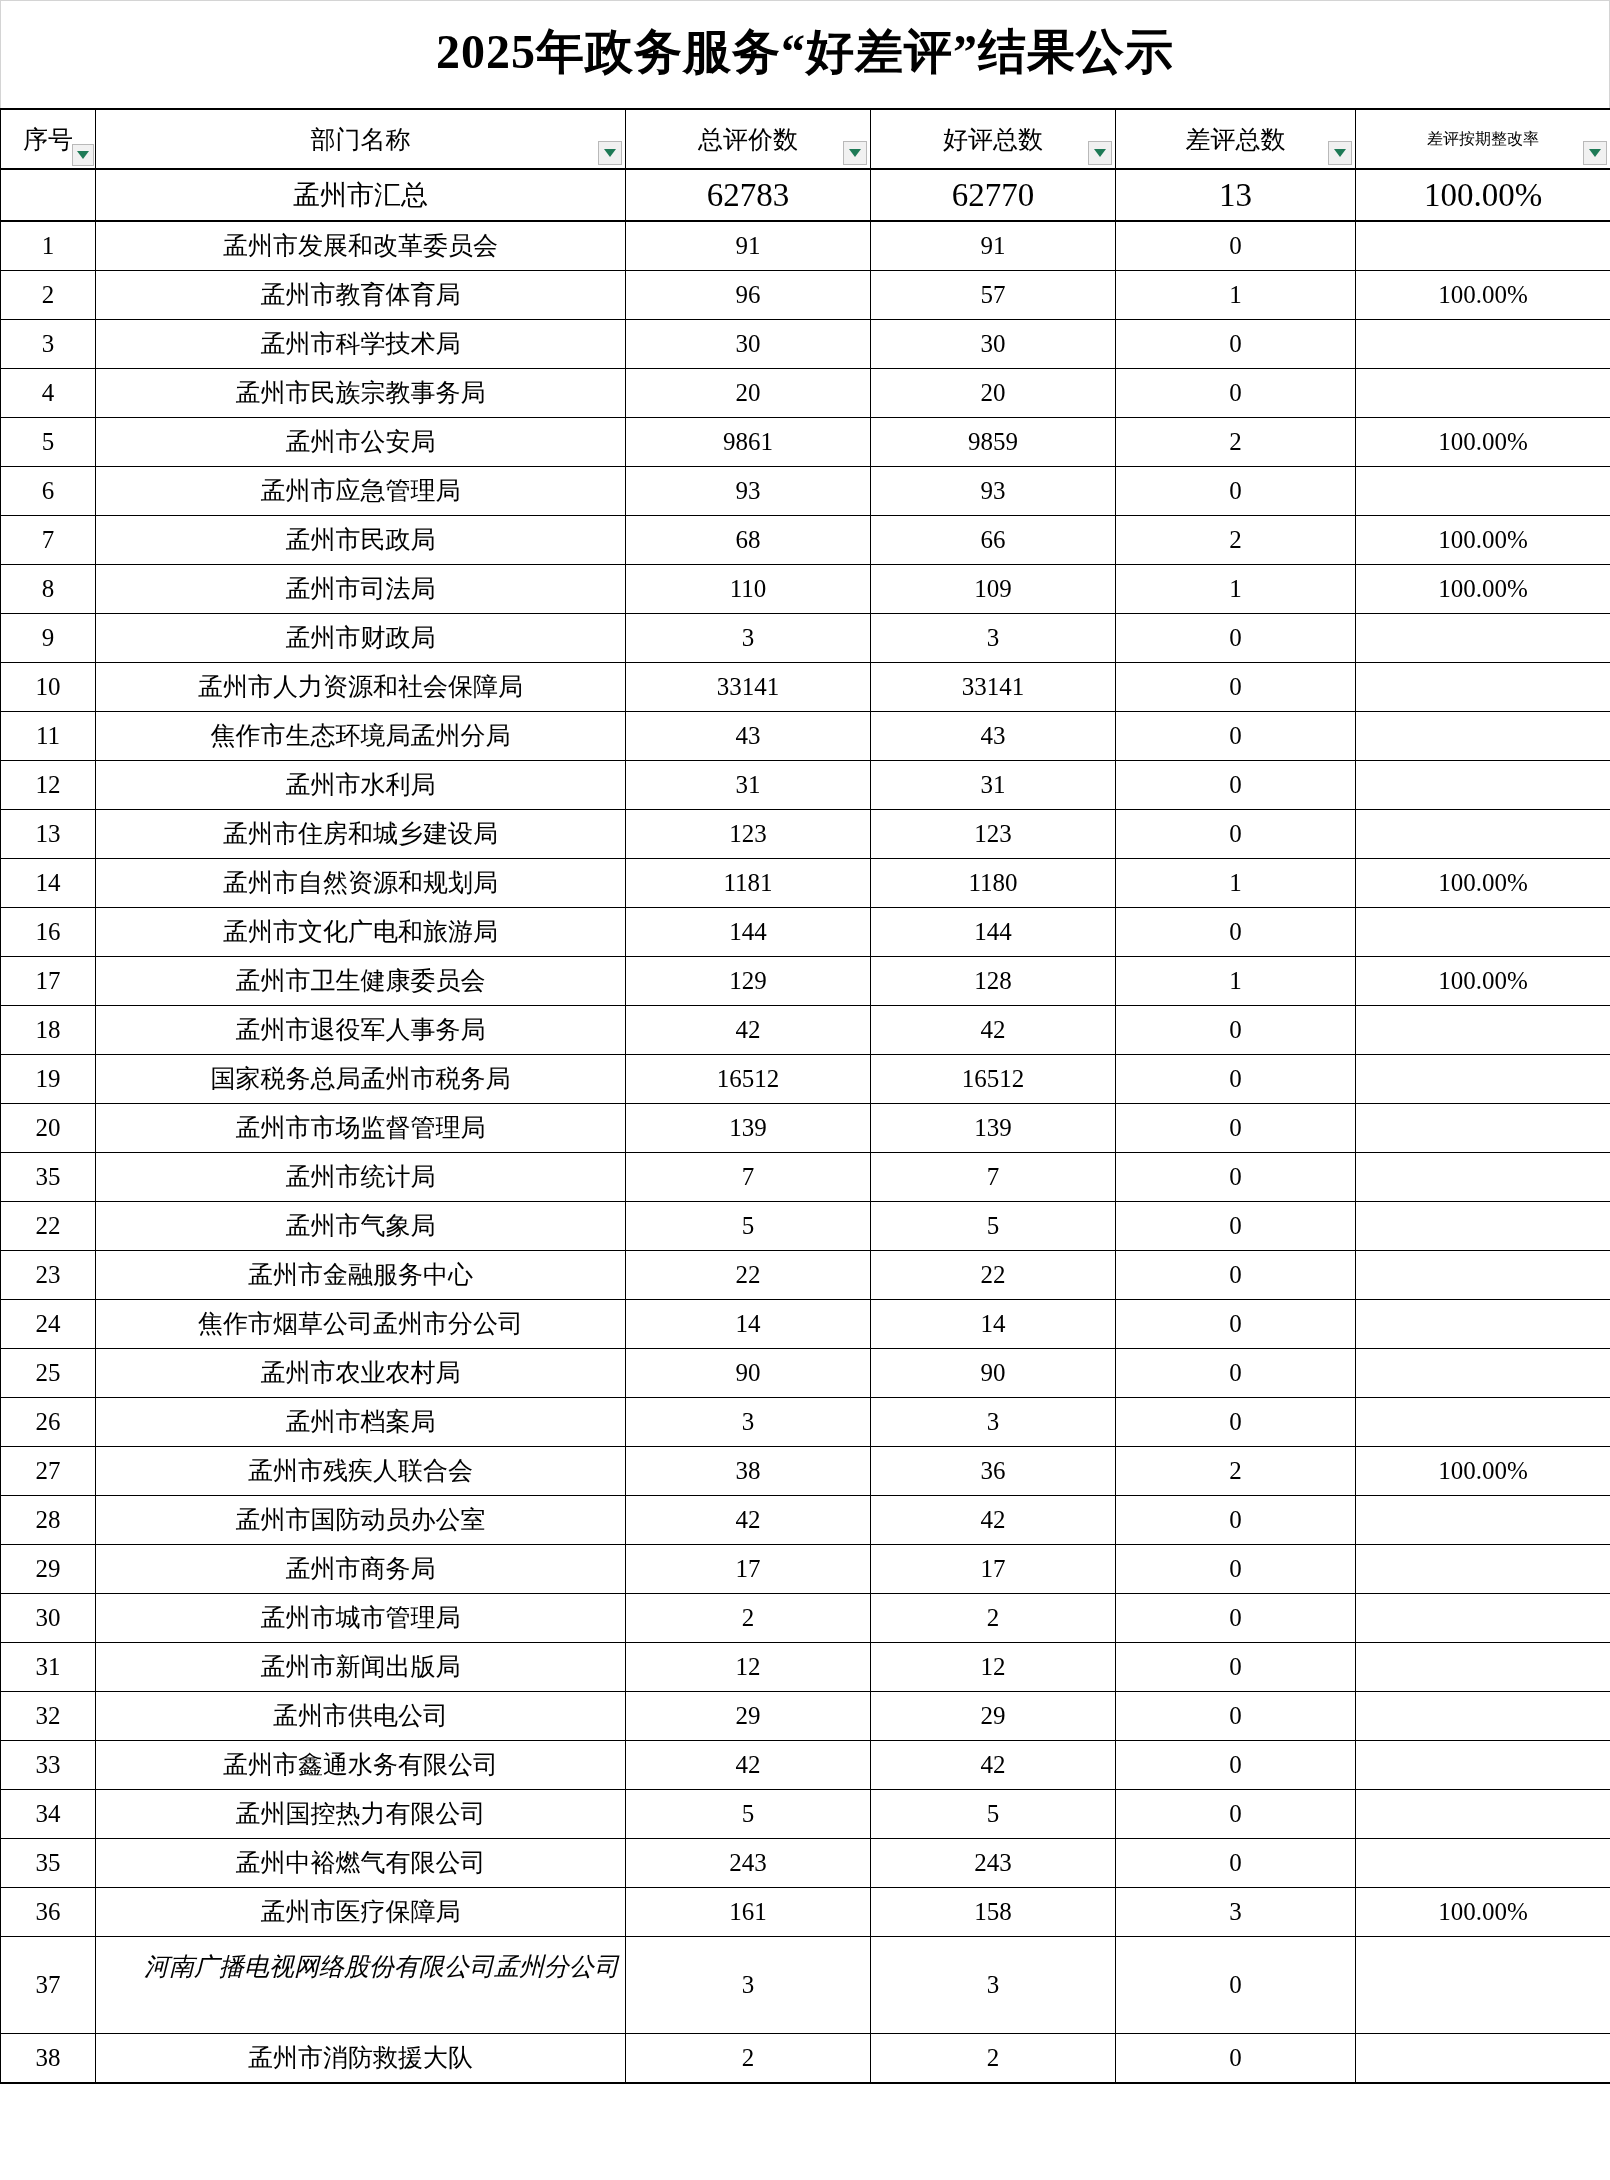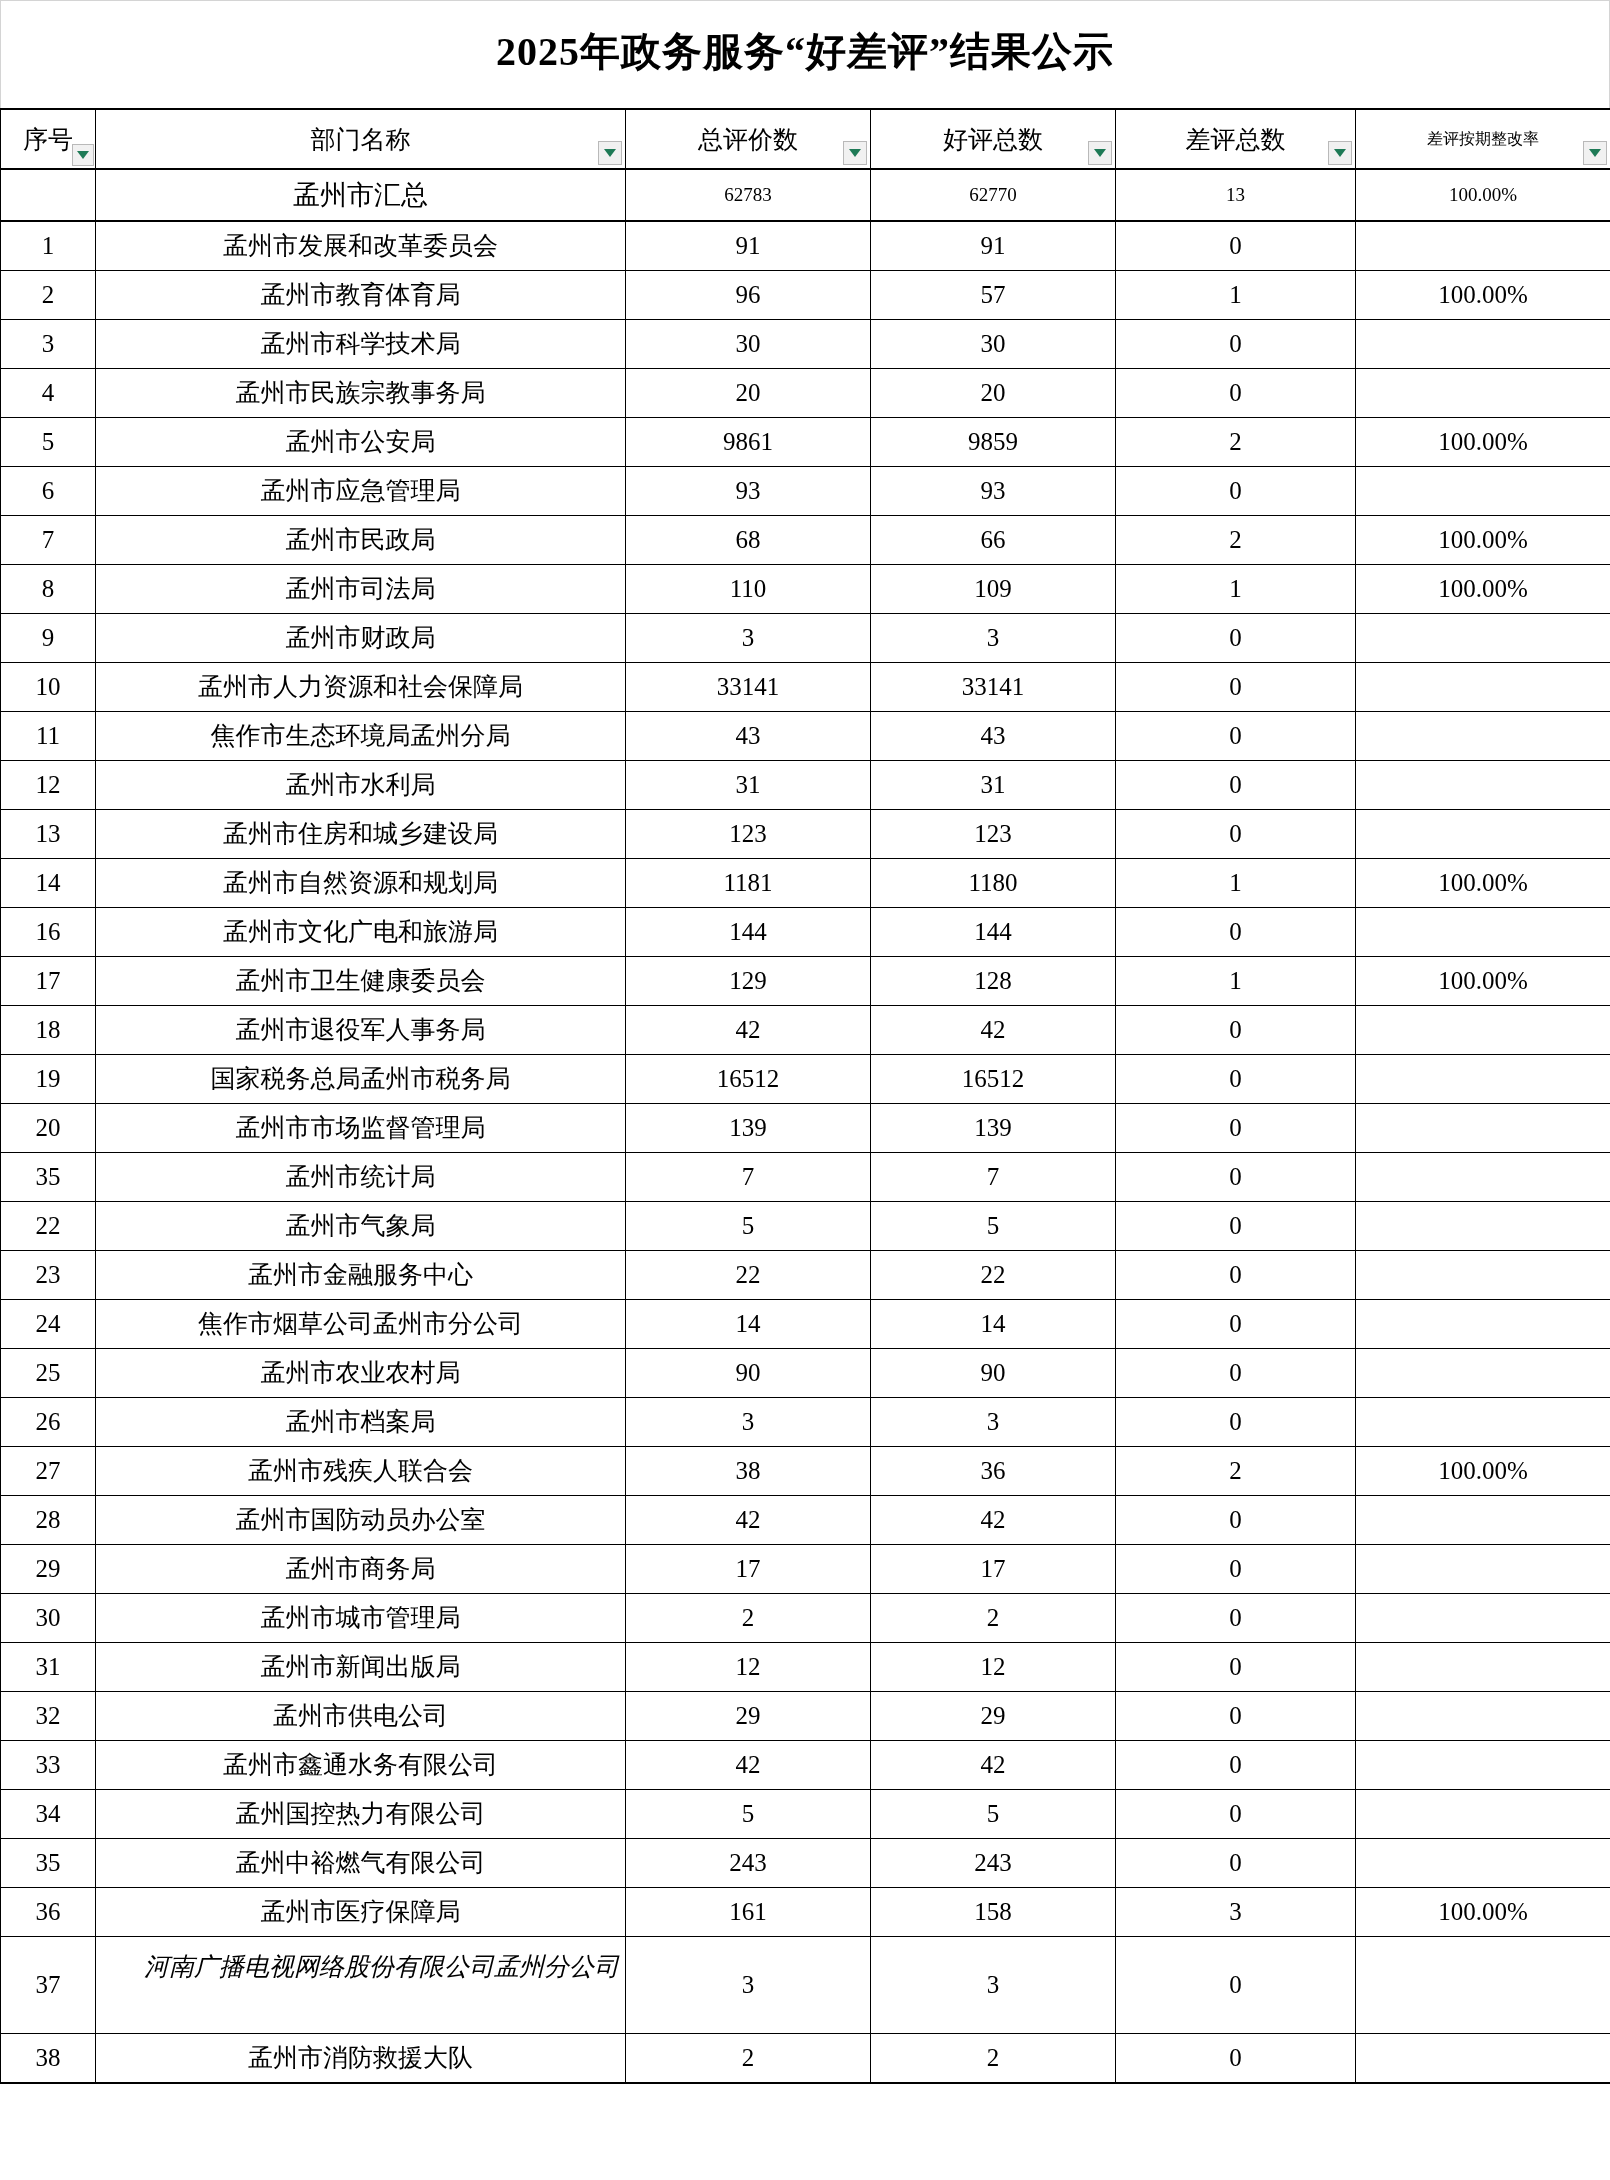--- a/index.html
+++ b/index.html
@@ -31,21 +31,21 @@
     border-right: 1px solid #d4d4d4;
     border-top: 1px solid #d4d4d4;
     display: flex;
     align-items: center;
     justify-content: center;
     padding-bottom: 6px;
   }
   .title-text {
     font-family: "Liberation Serif", "DejaVu Serif", serif;
     font-weight: bold;
-    font-size: 40px;
+    font-size: 48px;
     letter-spacing: 1px;
     white-space: nowrap;
   }
 
   
   table.grid {
     border-collapse: collapse;
     table-layout: fixed;
     width: 1610px;
     margin: 0;
@@ -118,21 +118,21 @@
     height: 50px;
     border-bottom: 2px solid #000000;
   }
   .sum-name {
     text-align: center;
     font-size: 27px;
     font-weight: normal;
   }
   .sum-num {
     text-align: center;
-    font-size: 19px;
+    font-size: 33px;
   }
 
   
   tr.data-row td { height: 48px; }
   .cell {
     display: flex;
     align-items: center;
     justify-content: center;
     height: 100%;
     box-sizing: border-box;

